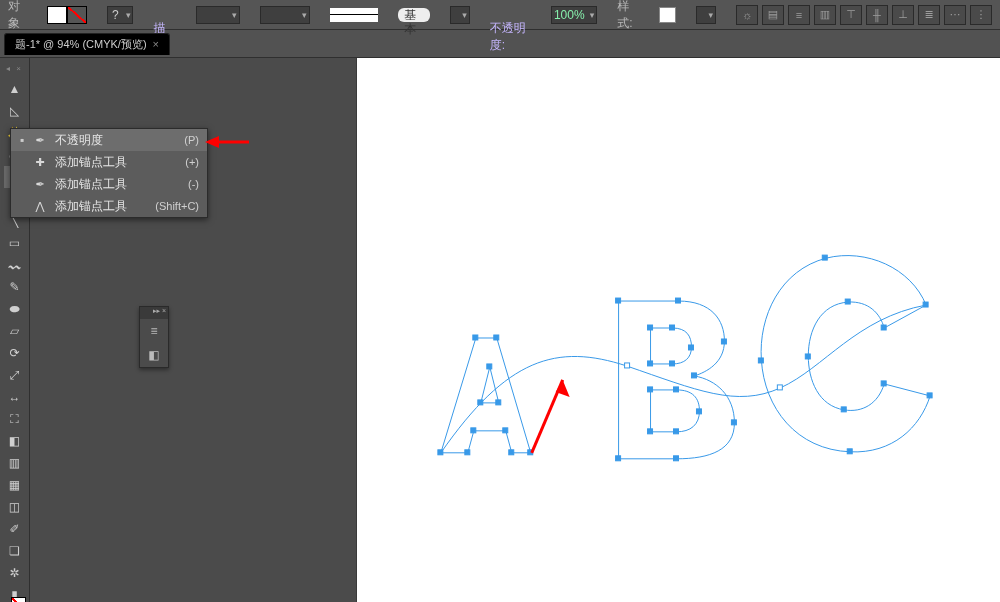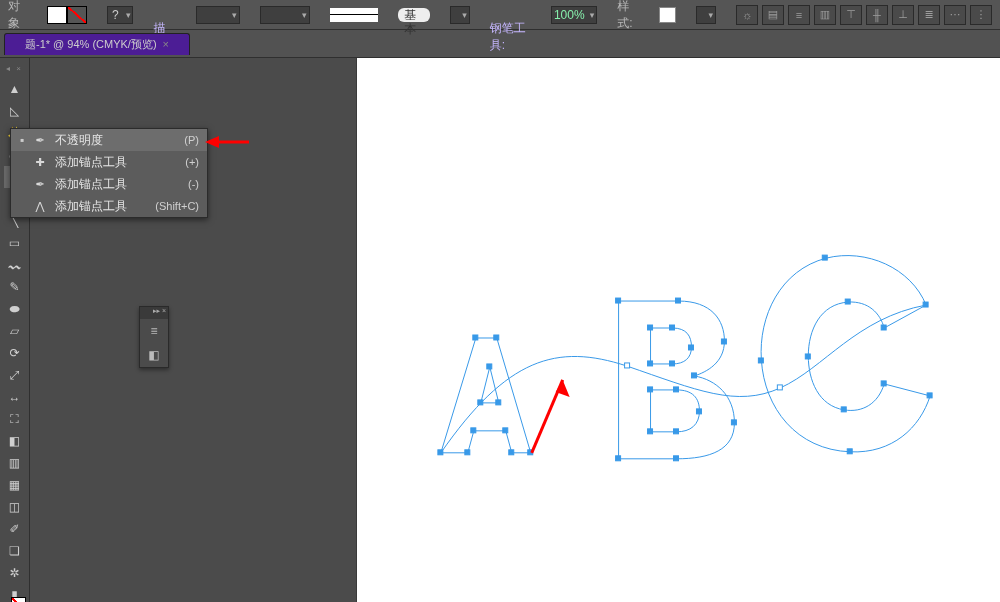--- a/index.html
+++ b/index.html
@@ -38,21 +38,21 @@
   .style-swatch { width: 20px; height: 16px; background: #fff; border: 1px solid #888; }
   .align-group { display: flex; gap: 4px; margin-left: auto; }
   .align-btn {
     width: 22px; height: 20px; border: 1px solid #2a2a2a; background: #4a4a4a; color: #9d9d9d;
     display: flex; align-items: center; justify-content: center; font-size: 11px;
   }
 
   
   .doc-strip { height: 28px; background: #525252; border-bottom: 1px solid #2f2f2f; display: flex; align-items: center; }
   .doc-tab {
-    height: 22px; background: #4c1d95; color: #ccc; font-size: 11px; padding: 0 20px; margin-left: 4px;
+    height: 22px; background: #000000; color: #ccc; font-size: 11px; padding: 0 10px; margin-left: 4px;
     border-top-left-radius: 3px; border-top-right-radius: 3px; display: flex; align-items: center; gap: 6px;
     border: 1px solid #222; border-bottom: none;
   }
   .doc-tab .close { color: #888; }
 
   
   .workspace { position: absolute; top: 58px; left: 0; right: 0; bottom: 0; background: #4b4b4b; overflow: hidden; }
 
   
   .toolbox {
@@ -119,21 +119,21 @@
     </div>
 
   <span class="cb-label">描边:</span>
   <div class="combo" style="min-width:44px"></div>
   <div class="combo" style="min-width:50px"></div>
 
   <div class="stroke-preview"></div>
   <span style="color:#333;background:#eee;padding:0 6px;height:14px;line-height:14px;border-radius:6px;">基本</span>
   <div class="combo" style="min-width:10px"></div>
 
-  <span class="cb-label">钢笔工具:</span>
+  <span class="cb-label">不透明度:</span>
   <div class="combo" style="min-width:46px;color:#86efac">
       <span>100%</span>
     </div>
 
   <span>样式:</span>
   <span class="style-swatch"></span>
   <div class="combo" style="min-width:10px"></div>
 
   <div class="align-group">
     <span class="align-btn">☼</span>

